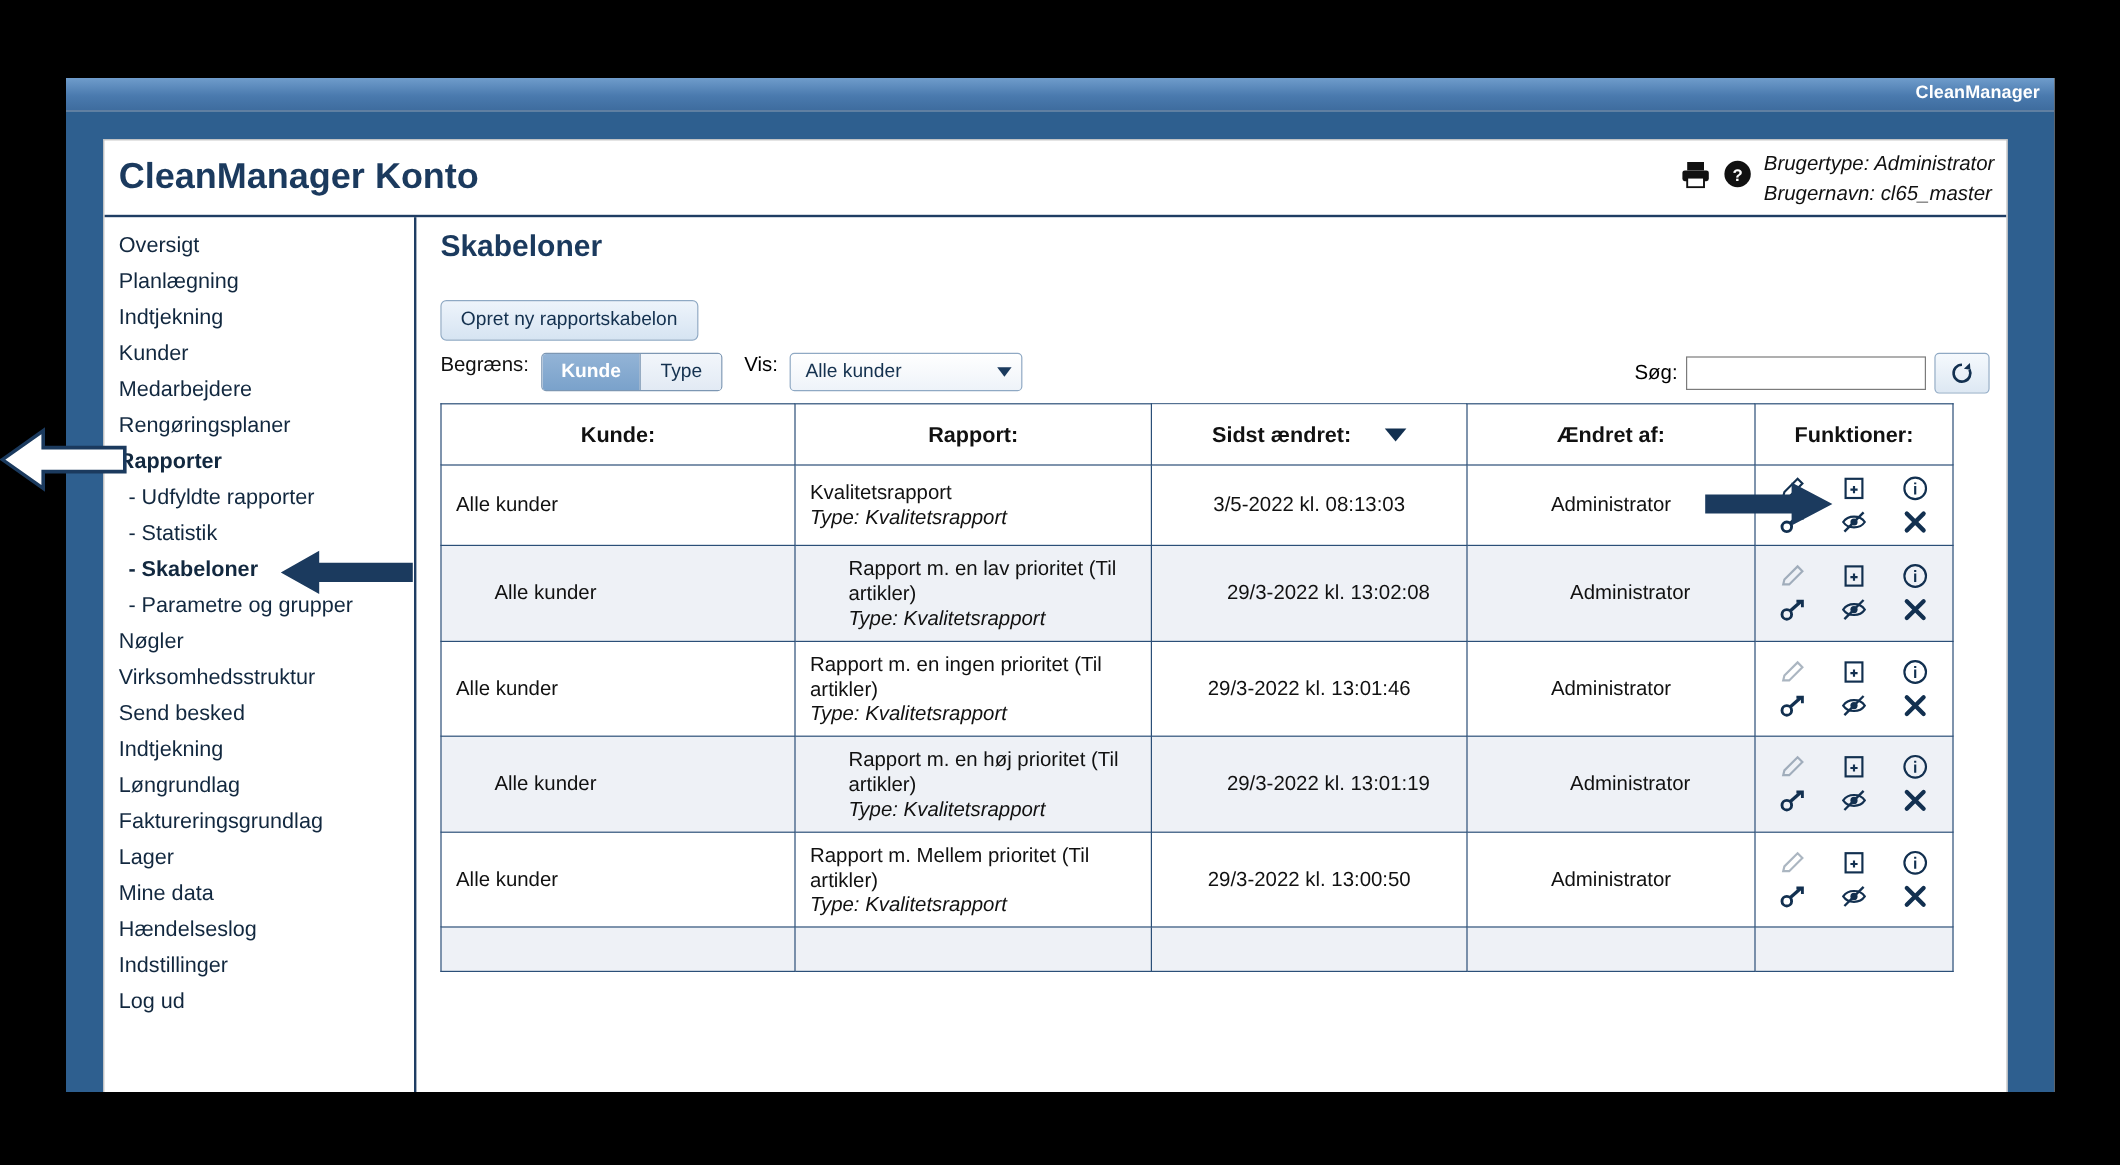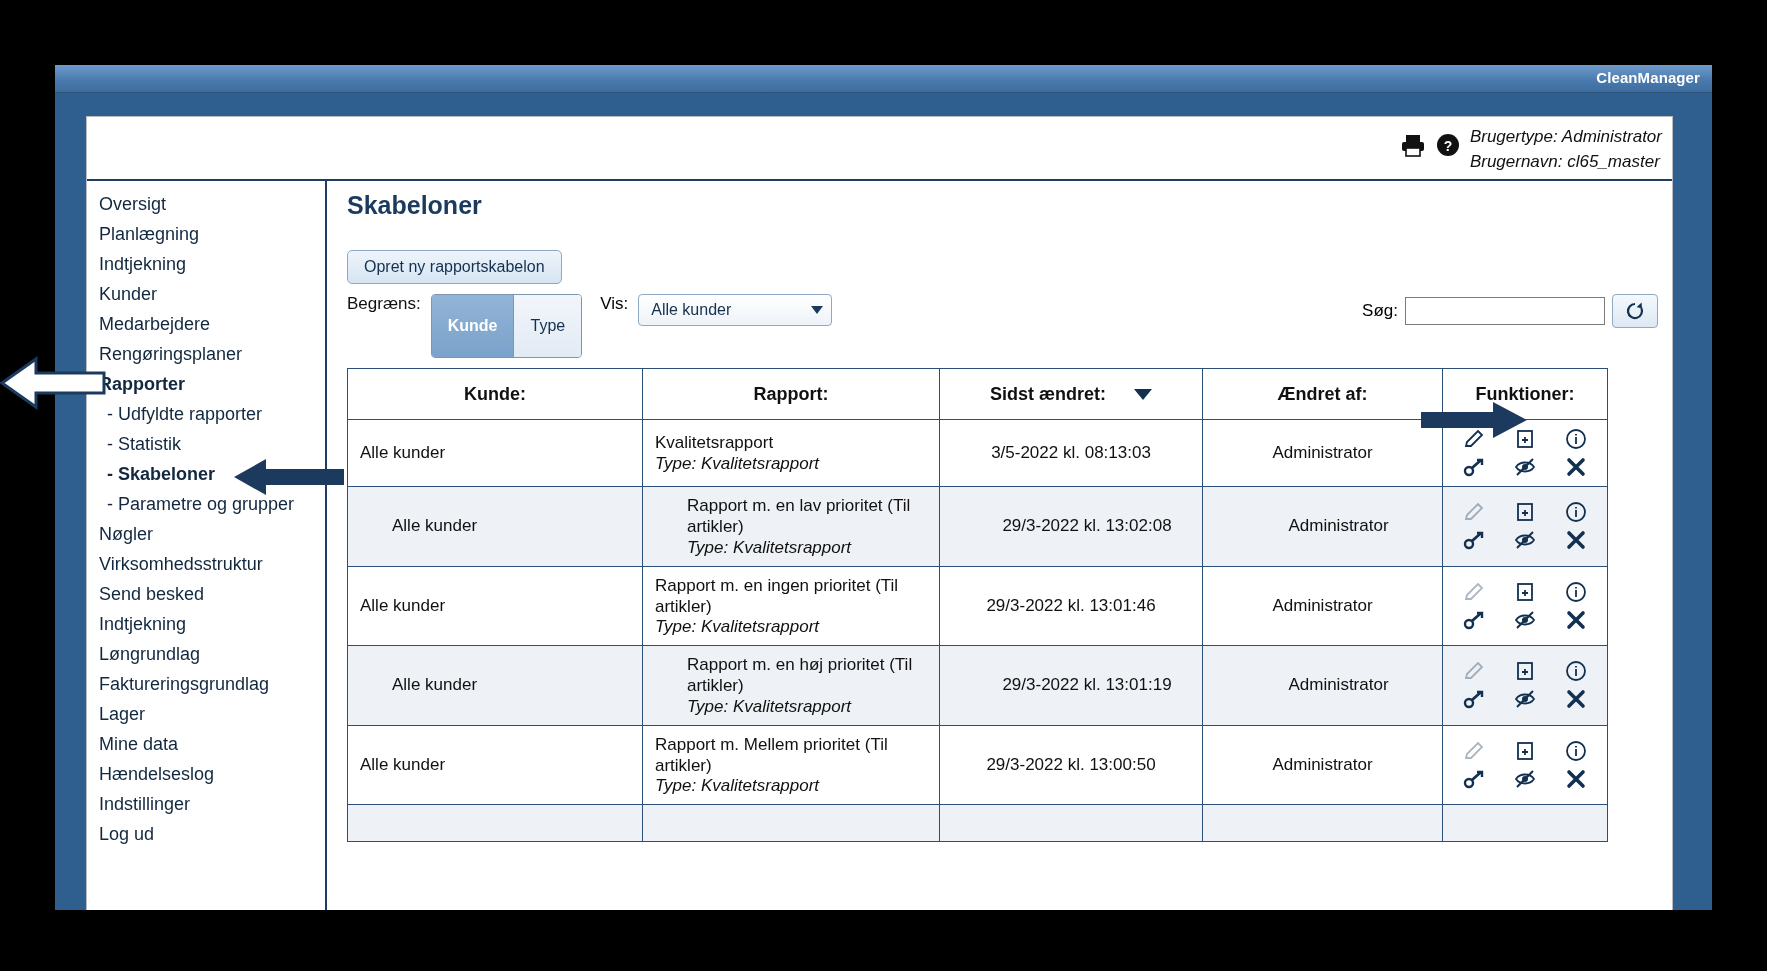--- a/index.html
+++ b/index.html
@@ -114,21 +114,21 @@
   
   .card-body {
     position: absolute;
     left: 0;
     top: 64px;
     right: 0;
     bottom: 0;
     display: flex;
   }
   .sidebar {
-    width: 240px;
+    width: 260px;
     border-right: 2px solid #1f3d63;
     padding: 8px 0 0 12px;
     box-sizing: border-box;
   }
   .sidebar-item {
     font-size: 18px;
     color: #12283f;
     line-height: 30px;
     white-space: nowrap;
     cursor: pointer;
@@ -177,21 +177,21 @@
     font-size: 17px;
     color: #111111;
   }
   .segmented {
     display: flex;
     border: 1px solid #7d97b3;
     border-radius: 4px;
     overflow: hidden;
   }
   .seg {
-    padding: 22px 16px;
+    padding: 6px 16px;
     font-size: 16px;
     cursor: pointer;
     background: linear-gradient(to bottom, #f2f6fb, #e2eaf4);
     color: #14314f;
   }
   .seg.active {
     background: linear-gradient(to bottom, #93b4d6, #7aa2cb);
     color: #ffffff;
     font-weight: bold;
   }
@@ -313,20 +313,21 @@
   <div class="app-window">
 
     <div class="title-strip">
       <span class="brand">CleanManager</span>
     </div>
 
     <div class="page-bg">
       <div class="content-card">
 
         <div class="card-header">
+          <div class="card-title">CleanManager Konto</div>
           <div class="header-right">
             <div class="header-icons">
               <span class="icon-print">
                 <svg width="26" height="24" viewBox="0 0 26 24">
                   <rect x="6" y="2" width="14" height="7" fill="#111"></rect>
                   <rect x="2" y="9" width="22" height="9" rx="2" fill="#111"></rect>
                   <rect x="6" y="15" width="14" height="8" fill="#fff" stroke="#111" stroke-width="1.6"></rect>
                 </svg>
               </span>
               <span class="icon-help">

